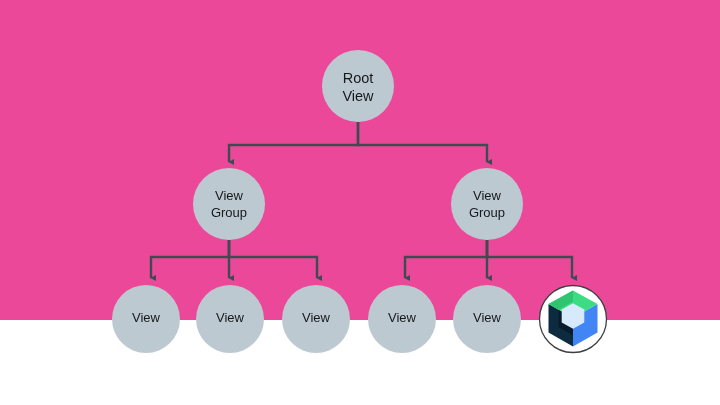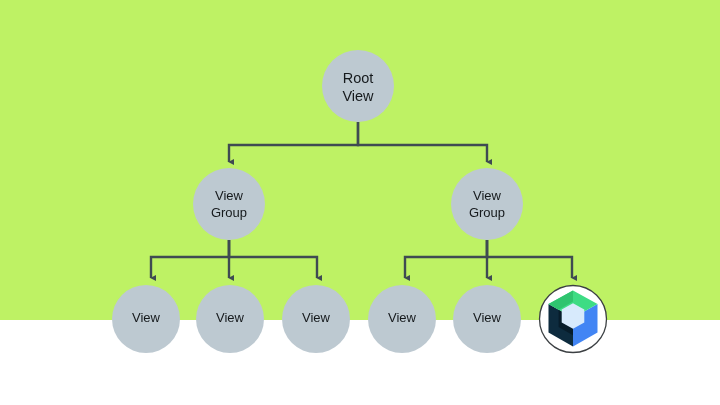--- a/index.html
+++ b/index.html
@@ -10,21 +10,21 @@
   body {
     width: 720px;
     height: 405px;
     font-family: "Liberation Sans", sans-serif;
     overflow: hidden;
   }
   #diagram-root {
     position: relative;
     width: 720px;
     height: 320px;
-    background: #bef264;
+    background: #ec4899;
   }
   svg#tree-svg {
     position: absolute;
     left: 0;
     top: 0;
     width: 720px;
     height: 405px;
     display: block;
   }
   .node-label {

